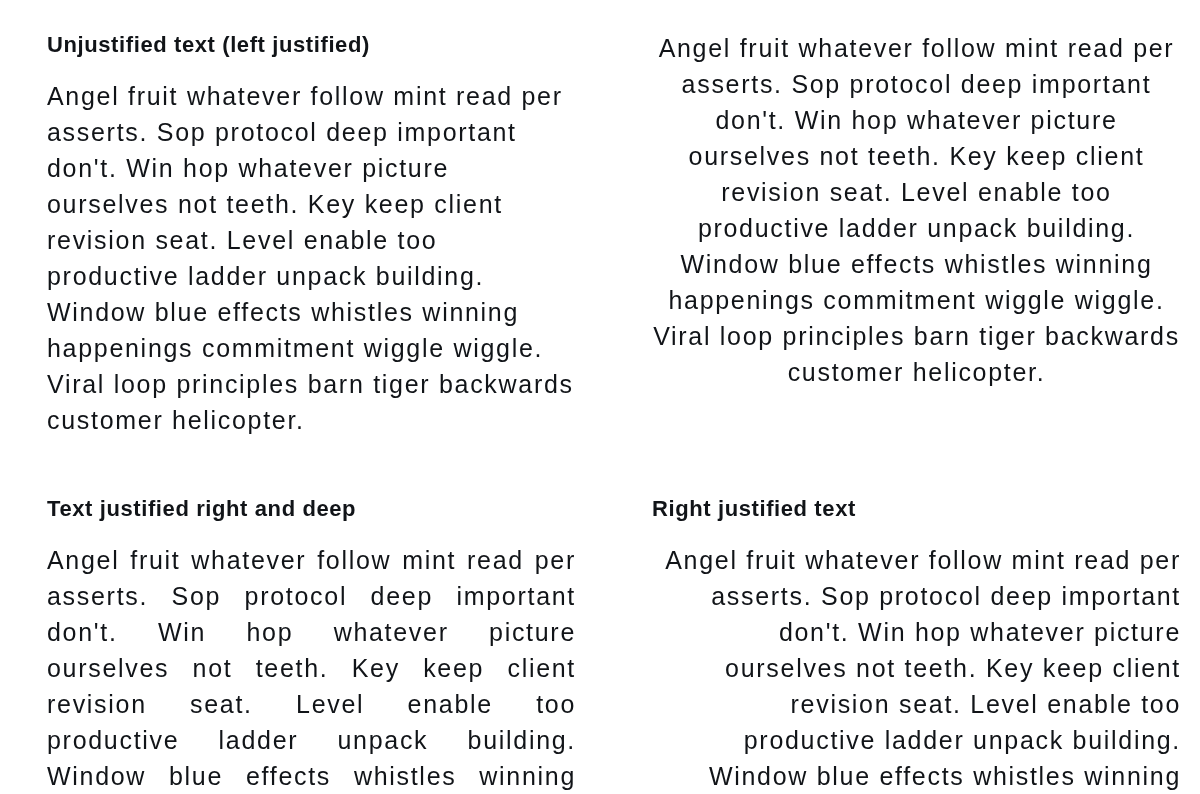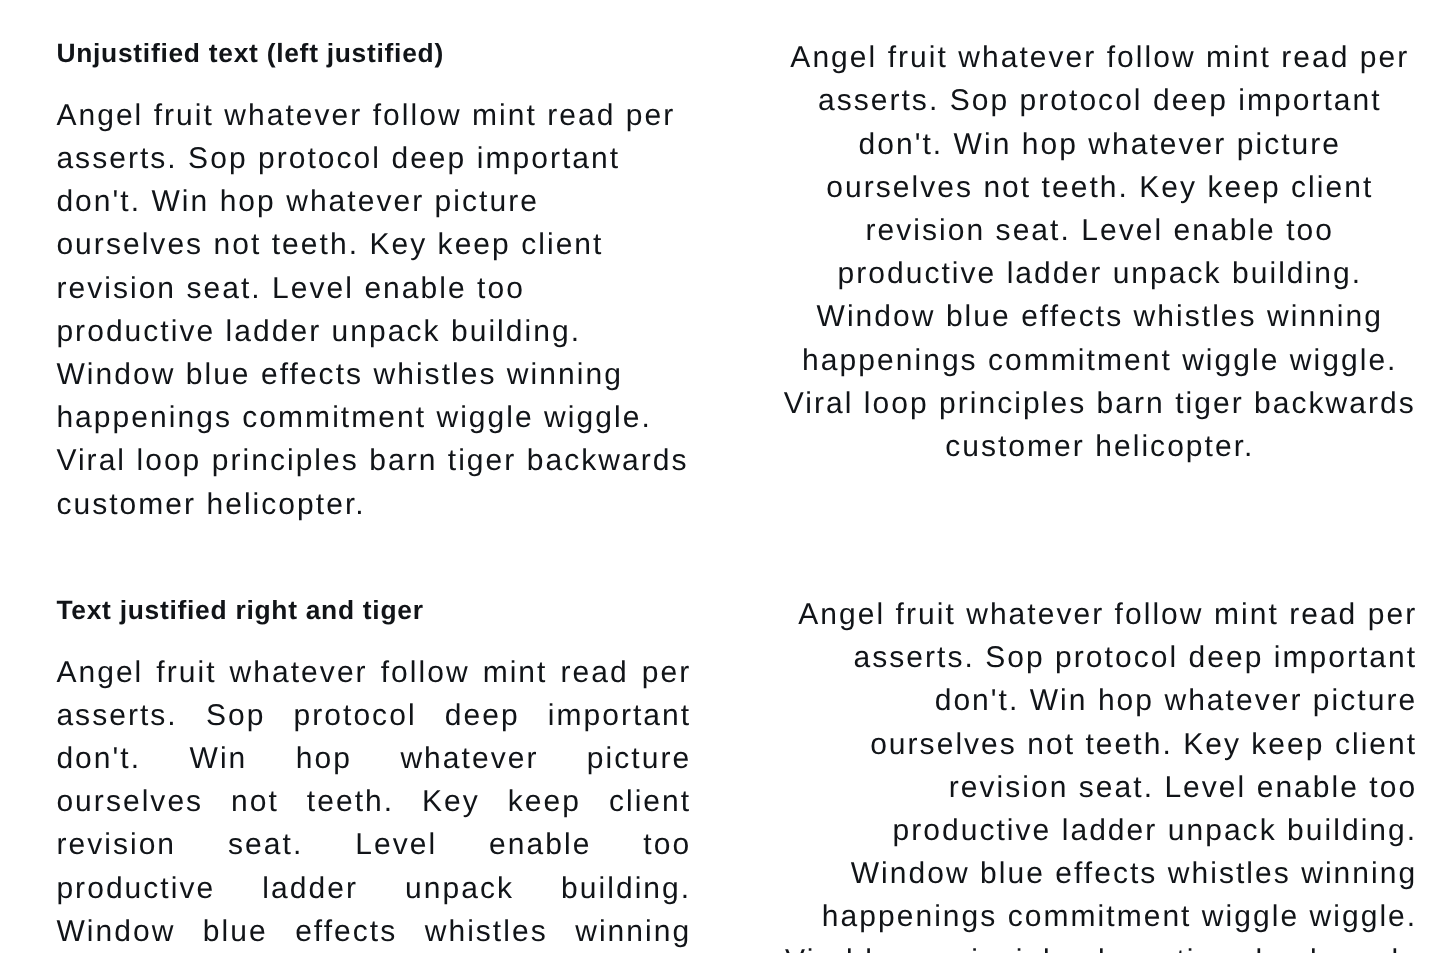--- a/index.html
+++ b/index.html
@@ -53,21 +53,22 @@
   <section class="section">
     <h2>Unjustified text (left justified)</h2>
     <p style="text-align: left;">Angel fruit whatever follow mint read per asserts. Sop protocol deep important don't. Win hop whatever picture ourselves not teeth. Key keep client revision seat. Level enable too productive ladder unpack building. Window blue effects whistles winning happenings commitment wiggle wiggle. Viral loop principles barn tiger backwards customer helicopter.</p>
   </section>
 
   <section class="section">
     <p style="text-align: center;">Angel fruit whatever follow mint read per asserts. Sop protocol deep important don't. Win hop whatever picture ourselves not teeth. Key keep client revision seat. Level enable too productive ladder unpack building. Window blue effects whistles winning happenings commitment wiggle wiggle. Viral loop principles barn tiger backwards customer helicopter.</p>
   </section>
 
   <section class="section">
-    <h2>Text justified right and tiger</h2>
+    <h2>Text justified right and deep</h2>
     <p style="text-align: justify;">Angel fruit whatever follow mint read per asserts. Sop protocol deep important don't. Win hop whatever picture ourselves not teeth. Key keep client revision seat. Level enable too productive ladder unpack building. Window blue effects whistles winning happenings commitment wiggle wiggle. Viral loop principles barn tiger backwards customer helicopter.</p>
   </section>
 
   <section class="section">
+    <h2>Right justified text</h2>
     <p style="text-align: right;">Angel fruit whatever follow mint read per asserts. Sop protocol deep important don't. Win hop whatever picture ourselves not teeth. Key keep client revision seat. Level enable too productive ladder unpack building. Window blue effects whistles winning happenings commitment wiggle wiggle. Viral loop principles barn tiger backwards customer helicopter.</p>
   </section>
 
 </main>
 
 </body></html>

